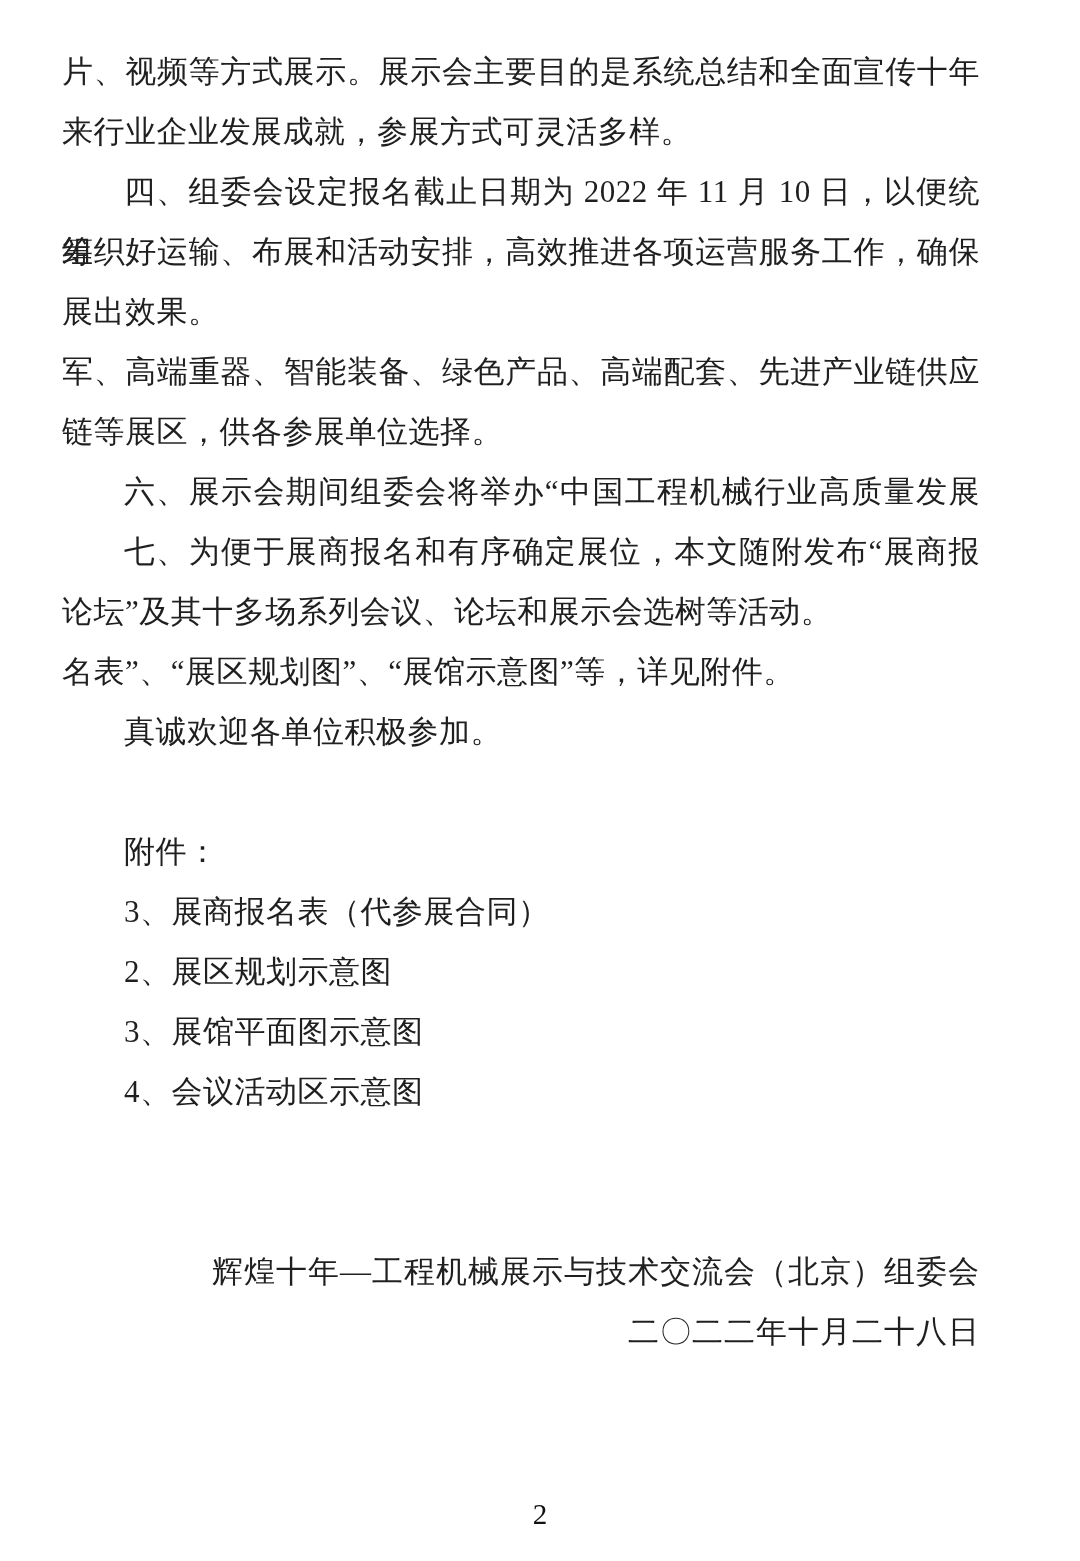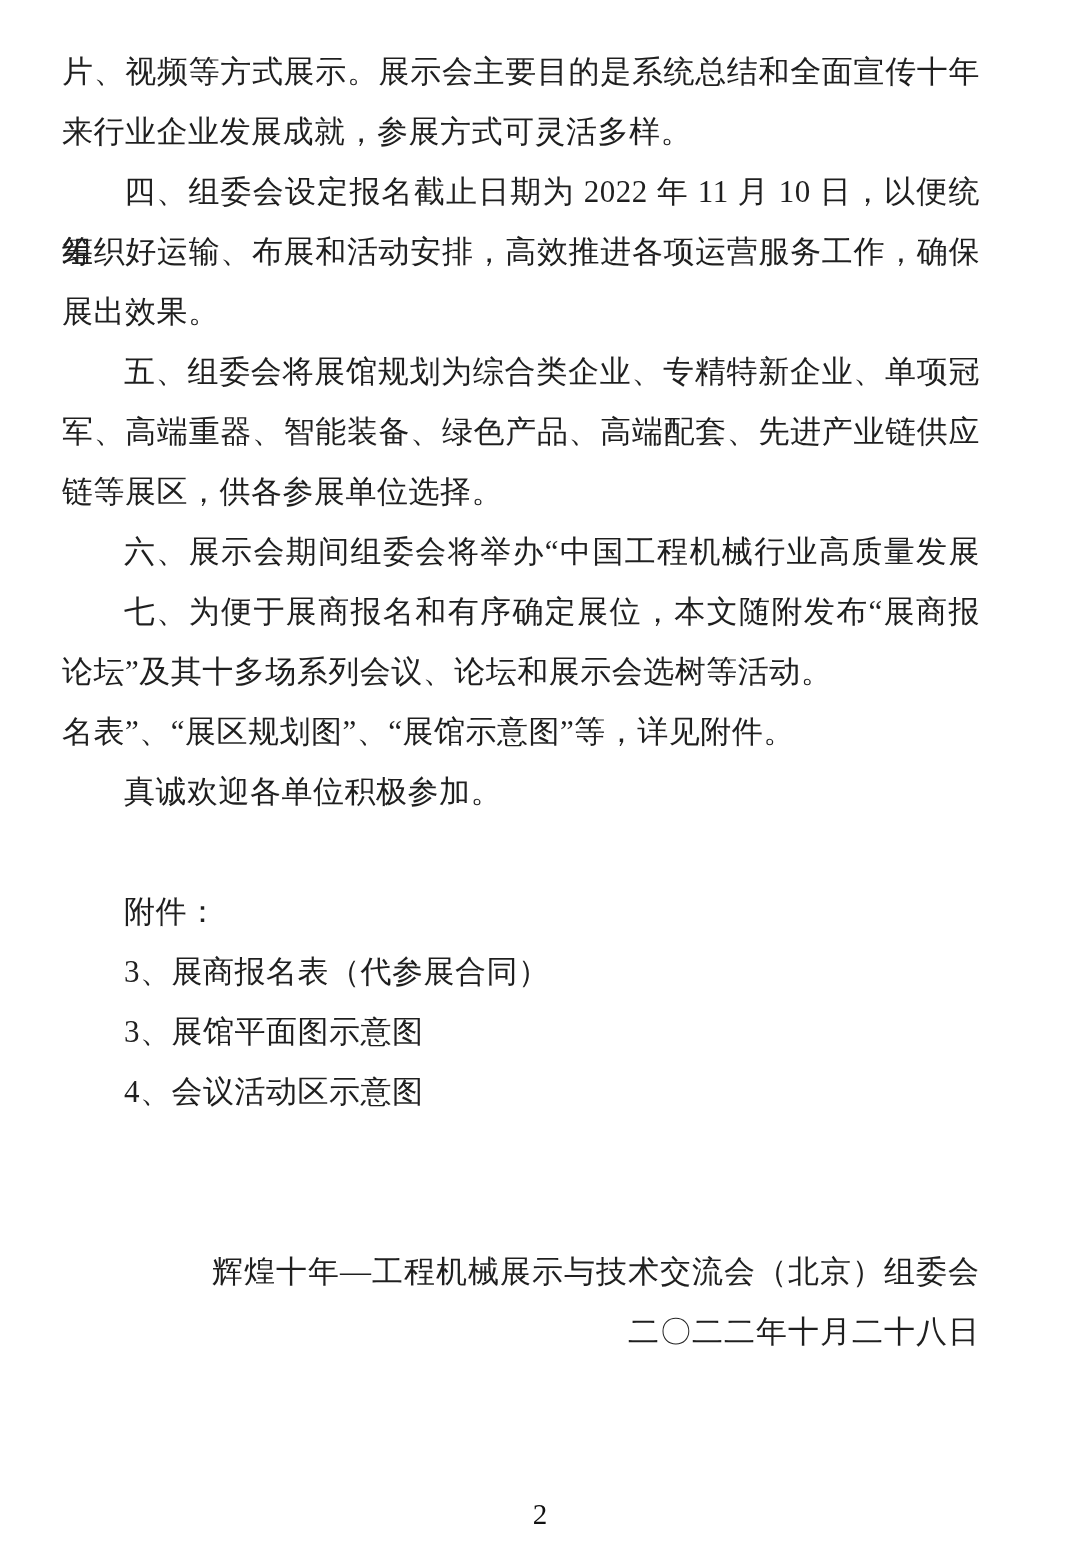--- a/index.html
+++ b/index.html
@@ -65,33 +65,33 @@
 
 <div class="page">
 
   <div class="text-block">
 
     <div class="line justify">片、视频等方式展示。展示会主要目的是系统总结和全面宣传十年</div>
     <div class="line">来行业企业发展成就，参展方式可灵活多样。</div>
     <div class="line justify indent">四、组委会设定报名截止日期为 2022 年 11 月 10 日，以便统筹</div>
     <div class="line justify">组织好运输、布展和活动安排，高效推进各项运营服务工作，确保</div>
     <div class="line">展出效果。</div>
-    <div class="line justify indent">五、组委会将展馆规划为综合类企业、专精特新企业、单项冠</div>
     <div class="line justify">军、高端重器、智能装备、绿色产品、高端配套、先进产业链供应</div>
     <div class="line">链等展区，供各参展单位选择。</div>
     <div class="line justify indent">六、展示会期间组委会将举办“中国工程机械行业高质量发展</div>
     <div class="line justify indent">七、为便于展商报名和有序确定展位，本文随附发布“展商报</div>
     <div class="line">论坛”及其十多场系列会议、论坛和展示会选树等活动。</div>
     <div class="line">名表”、“展区规划图”、“展馆示意图”等，详见附件。</div>
     <div class="line indent">真诚欢迎各单位积极参加。</div>
 
     <div class="spacer"></div>
 
     <div class="line indent">附件：</div>
     <div class="line indent">3、展商报名表（代参展合同）</div>
+    <div class="line indent">2、展区规划示意图</div>
     <div class="line indent">3、展馆平面图示意图</div>
     <div class="line indent">4、会议活动区示意图</div>
 
     <div class="spacer-2"></div>
 
     <div class="line right">辉煌十年—工程机械展示与技术交流会（北京）组委会</div>
     <div class="line right">二〇二二年十月二十八日</div>
 
   </div>
 

